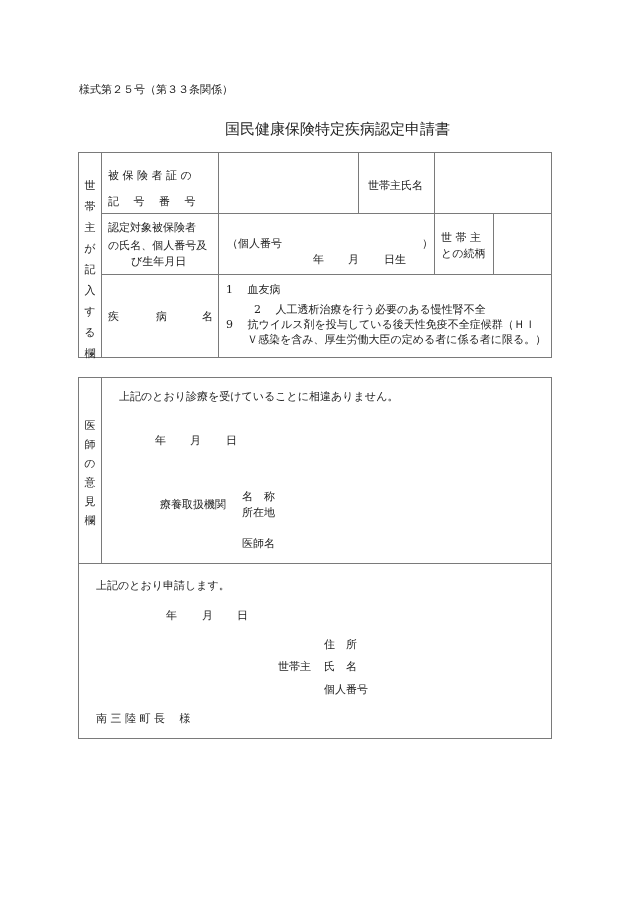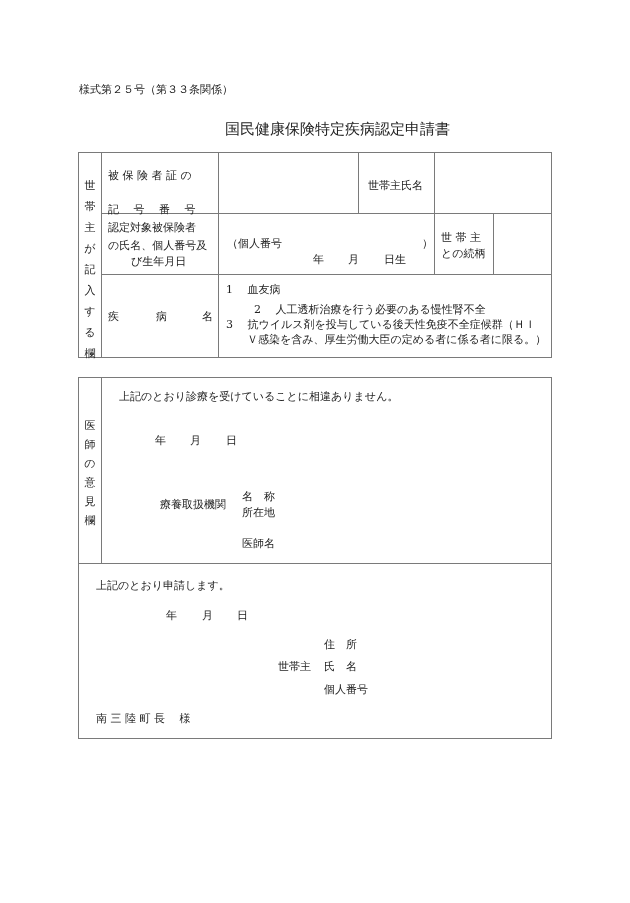--- a/index.html
+++ b/index.html
@@ -38,21 +38,21 @@
     <span>主</span>
     <span>が</span>
     <span>記</span>
     <span>入</span>
     <span>す</span>
     <span>る</span>
     <span>欄</span>
   </div>
 
   <div class="abs" style="left:108px;top:168px;">被 保 険 者 証 の</div>
-  <div class="abs" style="left:108px;top:202px;">記　 号　 番　 号</div>
+  <div class="abs" style="left:108px;top:194px;">記　 号　 番　 号</div>
   <div class="abs" style="left:220px;top:154px;width:136px;height:58px;"></div>
   <div class="abs" style="left:368px;top:178px;">世帯主氏名</div>
   <div class="abs" style="left:436px;top:154px;width:114px;height:58px;"></div>
 
   <div class="abs" style="left:108px;top:220px;">認定対象被保険者</div>
   <div class="abs" style="left:108px;top:238px;">の氏名、個人番号及</div>
   <div class="abs" style="left:131px;top:254px;">び生年月日</div>
   <div class="abs" style="left:227px;top:236px;">（個人番号</div>
   <div class="abs" style="left:290px;top:234px;width:130px;height:16px;"></div>
   <div class="abs" style="left:422px;top:236px;">）</div>
@@ -61,21 +61,21 @@
   <div class="abs" style="left:384px;top:252px;">日生</div>
   <div class="abs" style="left:441px;top:230px;">世 帯 主</div>
   <div class="abs" style="left:441px;top:246px;">との続柄</div>
   <div class="abs" style="left:495px;top:215px;width:55px;height:58px;"></div>
 
   <div class="abs" style="left:108px;top:309px;">疾</div>
   <div class="abs" style="left:156px;top:309px;">病</div>
   <div class="abs" style="left:202px;top:309px;">名</div>
   <div class="abs" style="left:226px;top:282px;">1　 血友病</div>
   <div class="abs" style="left:226px;top:302px;margin-left:28px;">2　 人工透析治療を行う必要のある慢性腎不全</div>
-  <div class="abs" style="left:226px;top:317px;">3　 抗ウイルス剤を投与している後天性免疫不全症候群（ＨＩ</div>
+  <div class="abs" style="left:226px;top:317px;">9　 抗ウイルス剤を投与している後天性免疫不全症候群（ＨＩ</div>
   <div class="abs" style="left:236px;top:332px;">　Ｖ感染を含み、厚生労働大臣の定める者に係る者に限る。）</div>
 </div>
 
 <div>
   <div class="line-h" style="left:78px;top:377px;width:474px;"></div>
   <div class="line-h" style="left:78px;top:738px;width:474px;"></div>
   <div class="line-v" style="left:78px;top:377px;height:362px;"></div>
   <div class="line-v" style="left:551px;top:377px;height:362px;"></div>
   <div class="line-v" style="left:101px;top:377px;height:186px;"></div>
   <div class="line-h" style="left:78px;top:563px;width:474px;"></div>

